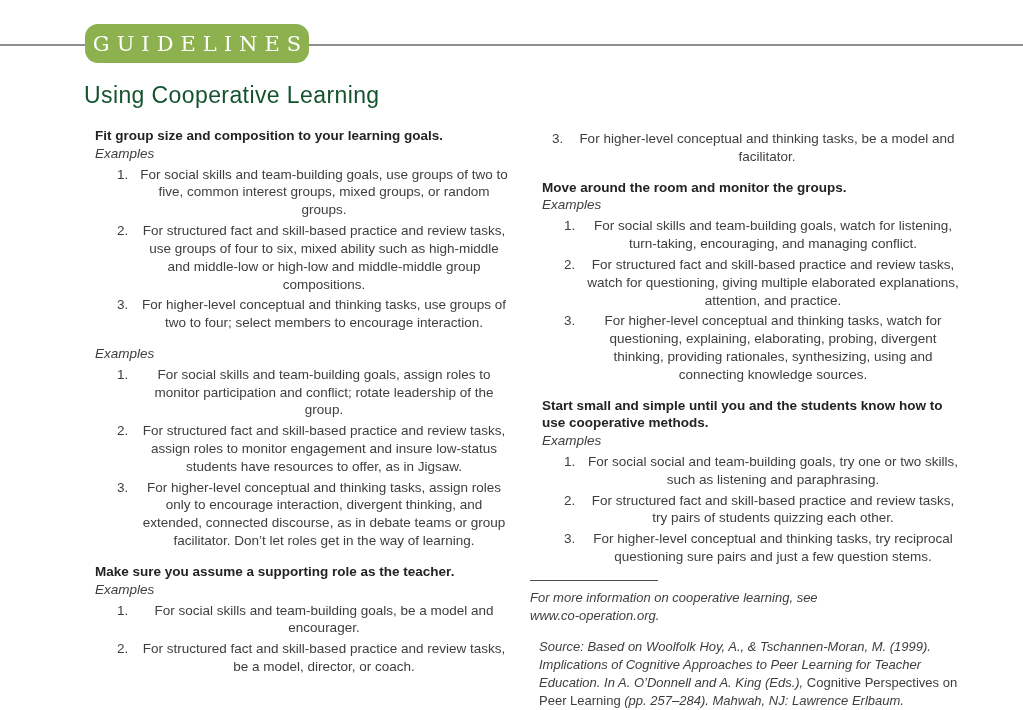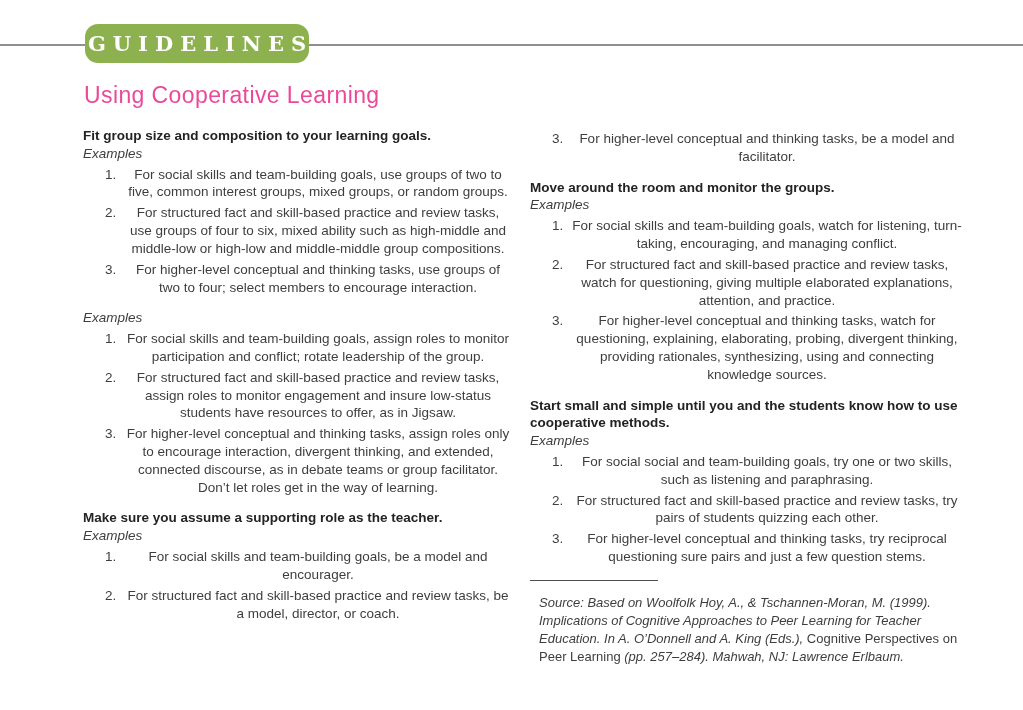--- a/index.html
+++ b/index.html
@@ -18,44 +18,44 @@
   .badge {
     position:absolute; left:85px; top:24px;
     width:224px; height:39px;
     background:#8cb14e;
     border-radius:13px;
     display:flex; align-items:center; justify-content:center;
     z-index:2;
   }
   .badge-label {
     font-family:"DejaVu Serif", serif;
-    font-weight:bold;
+    font-weight:normal;
     color:#ffffff;
     font-size:21px;
     letter-spacing:7px;
     padding-left:7px; 
     white-space:nowrap;
   }
   .page-title {
     position:absolute; left:84px; top:82px;
     font-size:23px;
-    color:#ec4899;
+    color:#14532d;
     letter-spacing:0.4px;
   }
   .body-cols {
     position:absolute; left:83px; top:127px;
     width:879px;
     display:grid;
     grid-template-columns:428px 432px;
     column-gap:19px;
     color:#3e3e40;
     font-size:13.5px;
     line-height:1.32;
   }
-  .section { margin:0 0 13px 0; }
+  .section { margin:0 0 13px 12px; }
   .section-heading {
     font-weight:bold;
     color:#232323;
     margin:0;
     font-size:13.5px;
     line-height:1.32;
   }
   .examples-label { font-style:italic; }
   .example-list { margin-top:1px; }
   .item { display:flex; margin-top:3px; padding-left:22px; }
@@ -187,18 +187,19 @@
                 <span class="txt">For structured fact and skill-based practice and review tasks, try pairs of students quizzing each other.</span>
               </div>
               <div class="item">
                 <span class="num">3.</span>
                 <span class="txt">For higher-level conceptual and thinking tasks, try reciprocal questioning sure pairs and just a few question stems.</span>
               </div>
             </div>
   </div>
 </div>
       <div class="footnote-rule"></div>
+      <div class="footnote">For more information on cooperative learning, see www.co-operation.org.</div>
       <div class="source-note">
         <span>Source: Based on Woolfolk Hoy, A., &amp; Tschannen-Moran, M. (1999). Implications of Cognitive Approaches to Peer Learning for Teacher Education. In A. O’Donnell and A. King (Eds.), </span><span class="roman">Cognitive Perspectives on Peer Learning</span><span> (pp. 257–284). Mahwah, NJ: Lawrence Erlbaum.</span>
       </div>
     </div>
   </div>
 </div>
 
 </body></html>

